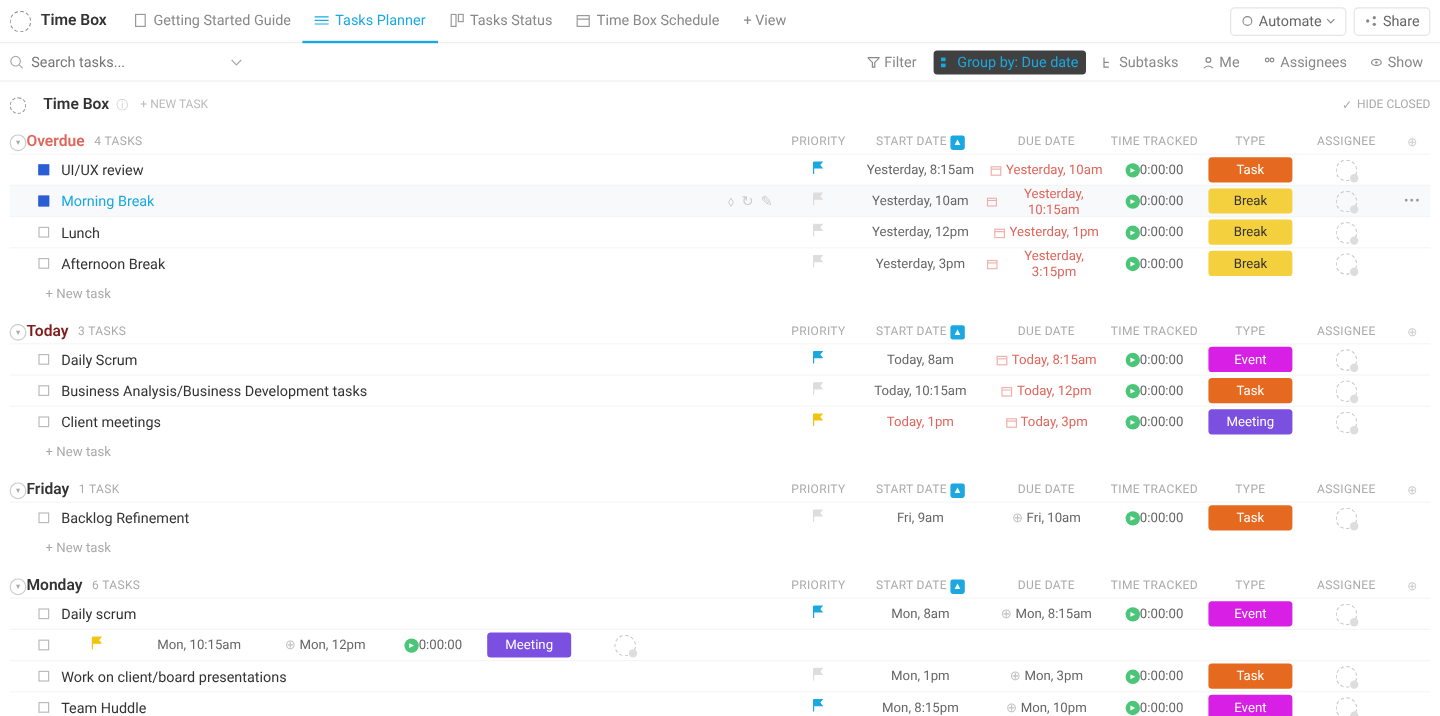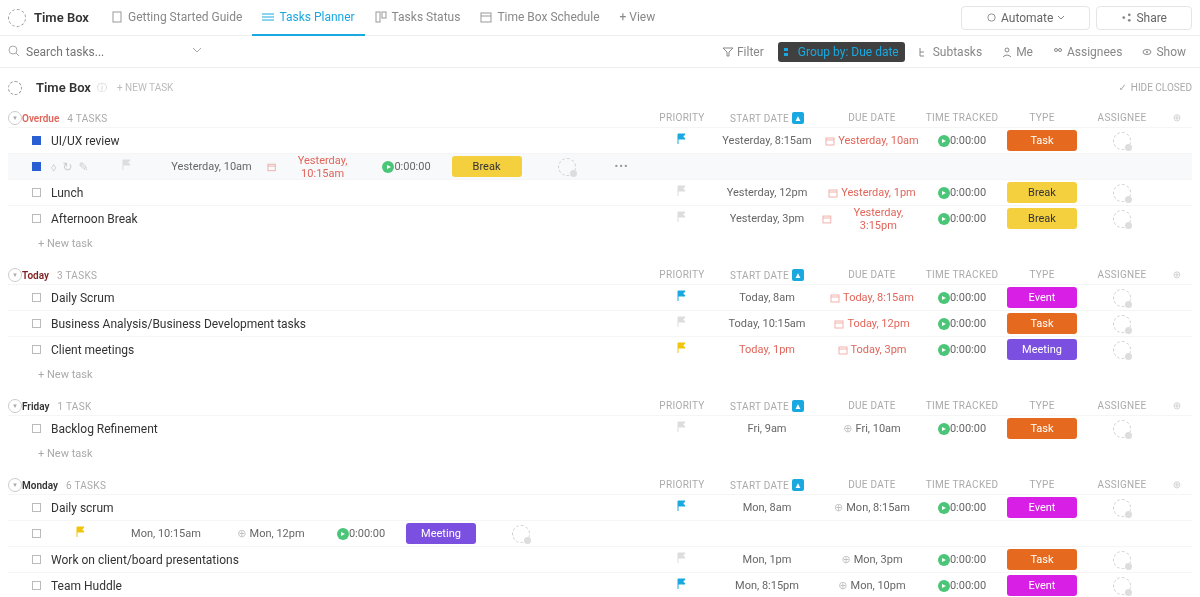--- a/index.html
+++ b/index.html
@@ -5,33 +5,33 @@
 *{margin:0;padding:0;box-sizing:border-box;font-family:-apple-system,BlinkMacSystemFont,"Segoe UI",Roboto,sans-serif}
 body{background:#fff;font-size:12px;color:#333;width:1200px;overflow:hidden}
 .topbar{display:flex;align-items:center;height:36px;border-bottom:1px solid #eee;padding:0 8px}
 .topbar-left{display:flex;align-items:center;gap:0}
 .ws-icon{width:18px;height:18px;border:1.5px dashed #999;border-radius:50%;margin-right:8px}
 .ws-title{font-weight:600;font-size:13px;margin-right:12px}
 .view-tab{display:flex;align-items:center;gap:5px;padding:0 10px;height:36px;color:#888;cursor:pointer;border-bottom:2px solid transparent}
 .view-tab.active{color:#1aa8e0;border-bottom-color:#1aa8e0}
 .view-tab .vicon{width:12px;height:12px;display:inline-block}
 .topbar-right{margin-left:auto;display:flex;align-items:center;gap:6px}
-.btn-outline{display:flex;align-items:center;gap:4px;padding:4px 24px;border:1px solid #e5e5e5;border-radius:4px;color:#666;cursor:pointer}
+.btn-outline{display:flex;align-items:center;gap:4px;padding:4px 8px;border:1px solid #e5e5e5;border-radius:4px;color:#666;cursor:pointer}
 .secondbar{display:flex;align-items:center;height:32px;border-bottom:1px solid #eee;padding:0 8px}
-.searchwrap{display:flex;gap:6px;color:#aaa}
+.searchwrap{display:flex;align-items:center;gap:6px;color:#aaa}
 .searchwrap input{border:none;outline:none;font-size:12px;width:100px}
 .sb-right{margin-left:auto;display:flex;align-items:center;gap:8px;color:#888}
 .sb-item{display:flex;align-items:center;gap:4px;padding:3px 6px;cursor:pointer;border-radius:3px}
 .sb-item.active{background:#404040;color:#1aa8e0}
 .content{padding:6px 8px}
 .list-header{display:flex;align-items:center;gap:6px;padding:6px 0;margin-bottom:8px}
 .hide-closed{margin-left:auto;color:#aaa;font-size:10px;display:flex;align-items:center;gap:4px}
 .section{margin-bottom:10px}
 .section-hdr{display:flex;align-items:center;padding:2px 0}
-.sec-name{font-weight:600;font-size:10px}
+.sec-name{font-weight:600;font-size:13px}
 .sec-count{color:#aaa;font-size:10px;margin-left:8px;text-transform:uppercase;letter-spacing:0.3px}
 .cols{display:flex;margin-left:auto}
 .colh{color:#aaa;font-size:10px;text-align:center;text-transform:uppercase;letter-spacing:0.3px}
 .colh.sort{display:flex;align-items:center;justify-content:center;gap:3px}
 .sort-badge{background:#1aa8e0;color:#fff;width:12px;height:12px;font-size:8px;display:flex;align-items:center;justify-content:center;border-radius:2px}
 .w-pri{width:60px}
 .w-sd{width:110px}
 .w-dd{width:100px}
 .w-tt{width:80px}
 .w-ty{width:80px}
@@ -232,20 +232,21 @@
       <div class="cell w-ty">
             <div class="type-badge" style="background:#e56a1f;color:#fff">Task</div>
           </div>
       <div class="cell w-as">
             <div class="assignee-ph"></div>
           </div>
       <div class="cell w-add"></div>
     </div>
         <div class="row hover">
       <span class="sq blue"></span>
+      <span class="tname active">Morning Break</span>
       <span class="row-icons">
         <span>⬨</span>
         <span>↻</span>
         <span>✎</span>
       </span>
       <div class="cell w-pri"><svg class="flag" viewBox="0 0 12 12">
               <path d="M2 1 L2 11 M2 1 L9 1 L7 3.5 L9 6 L2 6" fill="#ddd" stroke="#ddd"></path>
             </svg></div>
       <div class="cell w-sd ">Yesterday, 10am</div>
       <div class="cell w-dd red">

